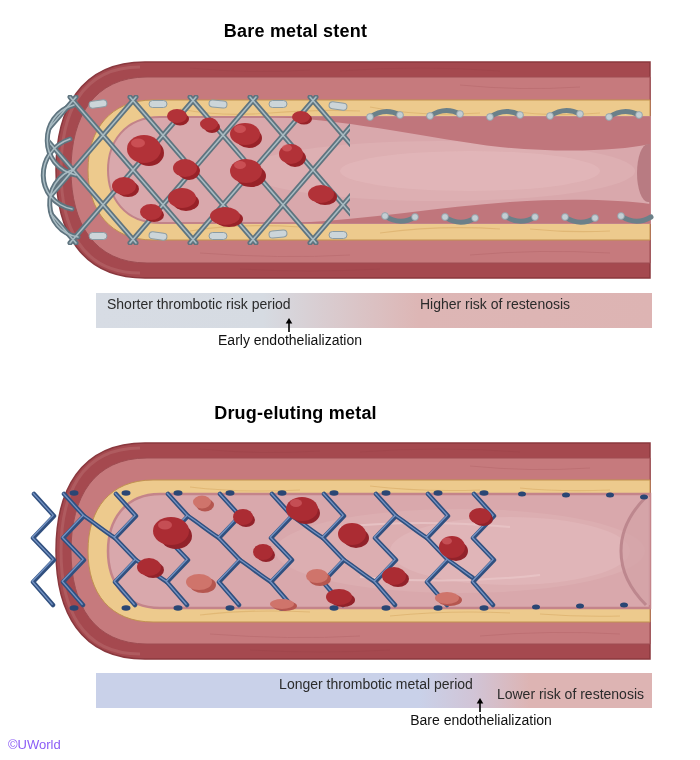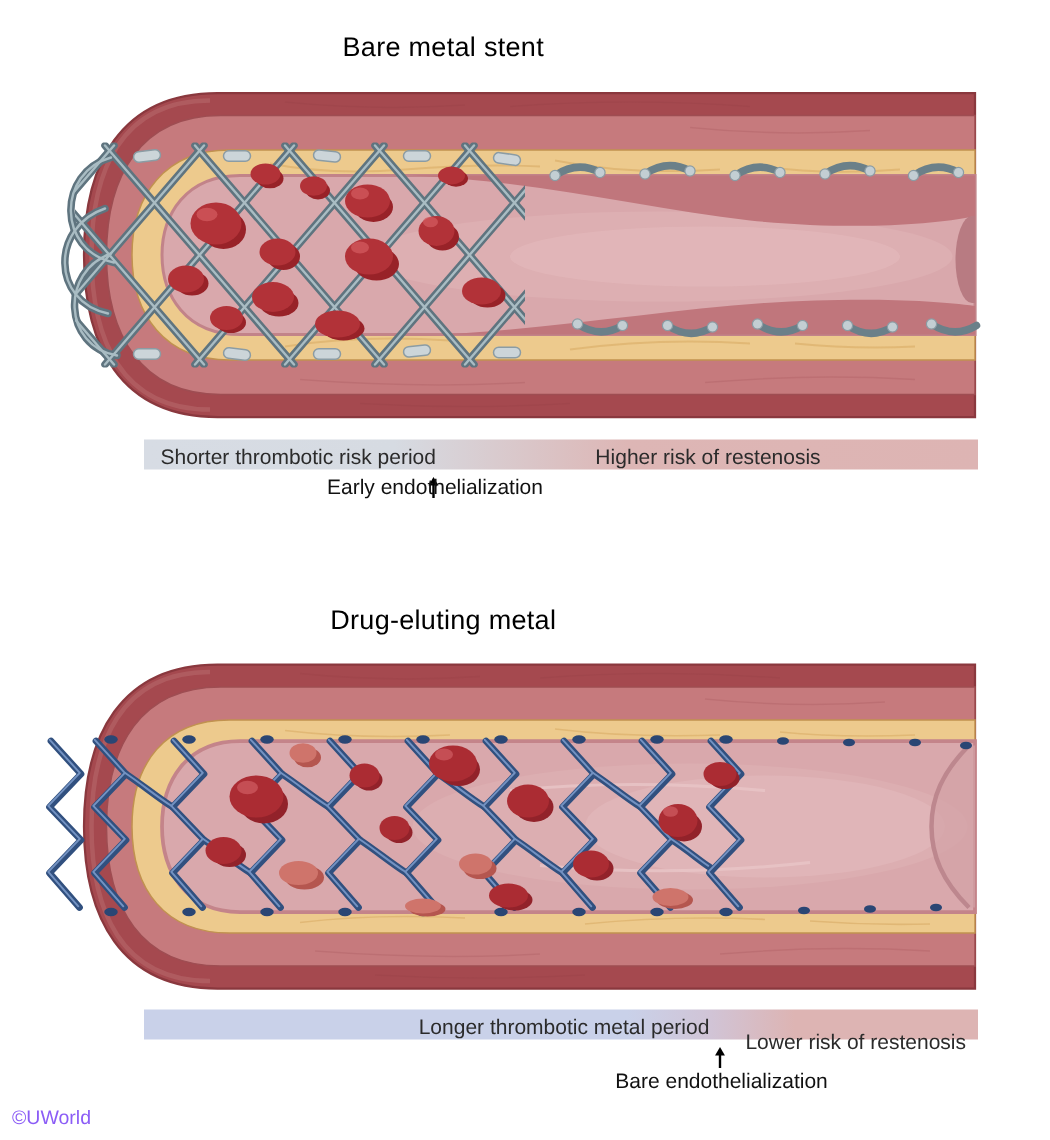--- a/index.html
+++ b/index.html
@@ -2,46 +2,46 @@
 <html><head>
 <meta charset="utf-8">
 <style>
   html,body{margin:0;padding:0;}
   body{
     width:700px;height:760px;position:relative;background:#ffffff;
     font-family:"Liberation Sans", sans-serif;color:#111;overflow:hidden;
   }
   .title{
     position:absolute;left:0;width:591px;text-align:center;
-    font-size:18px;font-weight:normal;color:#000;letter-spacing:.2px;
+    font-size:18px;font-weight:bold;color:#000;letter-spacing:.2px;
   }
   #title1{top:21px;}
   #title2{top:403px;}
   .artery{position:absolute;left:40px;overflow:visible;}
   #artery1{top:55px;}
   #artery2{top:437px;}
   .riskbar{
-    position:absolute;left:96px;width:556px;height:20px;
+    position:absolute;left:96px;width:556px;height:35px;
     font-size:14px;color:#2b2b2b;
   }
   #bar1{top:293px;background:linear-gradient(90deg,#d7dce4 0%,#d6dbe2 30%,#ddb6b5 58%,#ddb4b3 100%);}
   #bar2{top:673px;background:linear-gradient(90deg,#c9d1e9 0%,#c9d1e9 58%,#d1c4d6 68%,#ddb4b3 78%,#ddb4b3 100%);}
   .riskbar span{position:absolute;line-height:23px;white-space:nowrap;}
   #bar1 .lbl-left{left:11px;}
-  #bar1 .lbl-right{left:376px;transform:translateX(-50%);}
+  #bar1 .lbl-right{left:399px;transform:translateX(-50%);}
   #bar2 .lbl-left{left:184px;transform:translateX(-50%);left:280px;}
   #bar2 .lbl-right{right:8px;margin-top:10px;}
   .up-arrow{position:absolute;width:12px;height:14px;}
   #arrow1{left:283px;top:318px;}
   #arrow2{left:474px;top:698px;}
   .caption{
     position:absolute;font-size:14px;color:#111;white-space:nowrap;
     transform:translateX(-50%);
   }
-  #cap1{left:290px;top:316px;}
+  #cap1{left:290px;top:332px;}
   #cap2{left:481px;top:712px;}
   .copyright{position:absolute;left:8px;top:737px;font-size:13px;color:#8b5cf6;}
   .metal-base{stroke:#5f747f;stroke-width:5;fill:none;}
   .metal-hi{stroke:#a9bcc3;stroke-width:1.6;fill:none;}
   .des-base{stroke:#31507f;stroke-width:4.5;fill:none;}
   .des-hi{stroke:#7b9aca;stroke-width:1.3;fill:none;opacity:.9;}
 </style>
 </head>
 <body>
 

